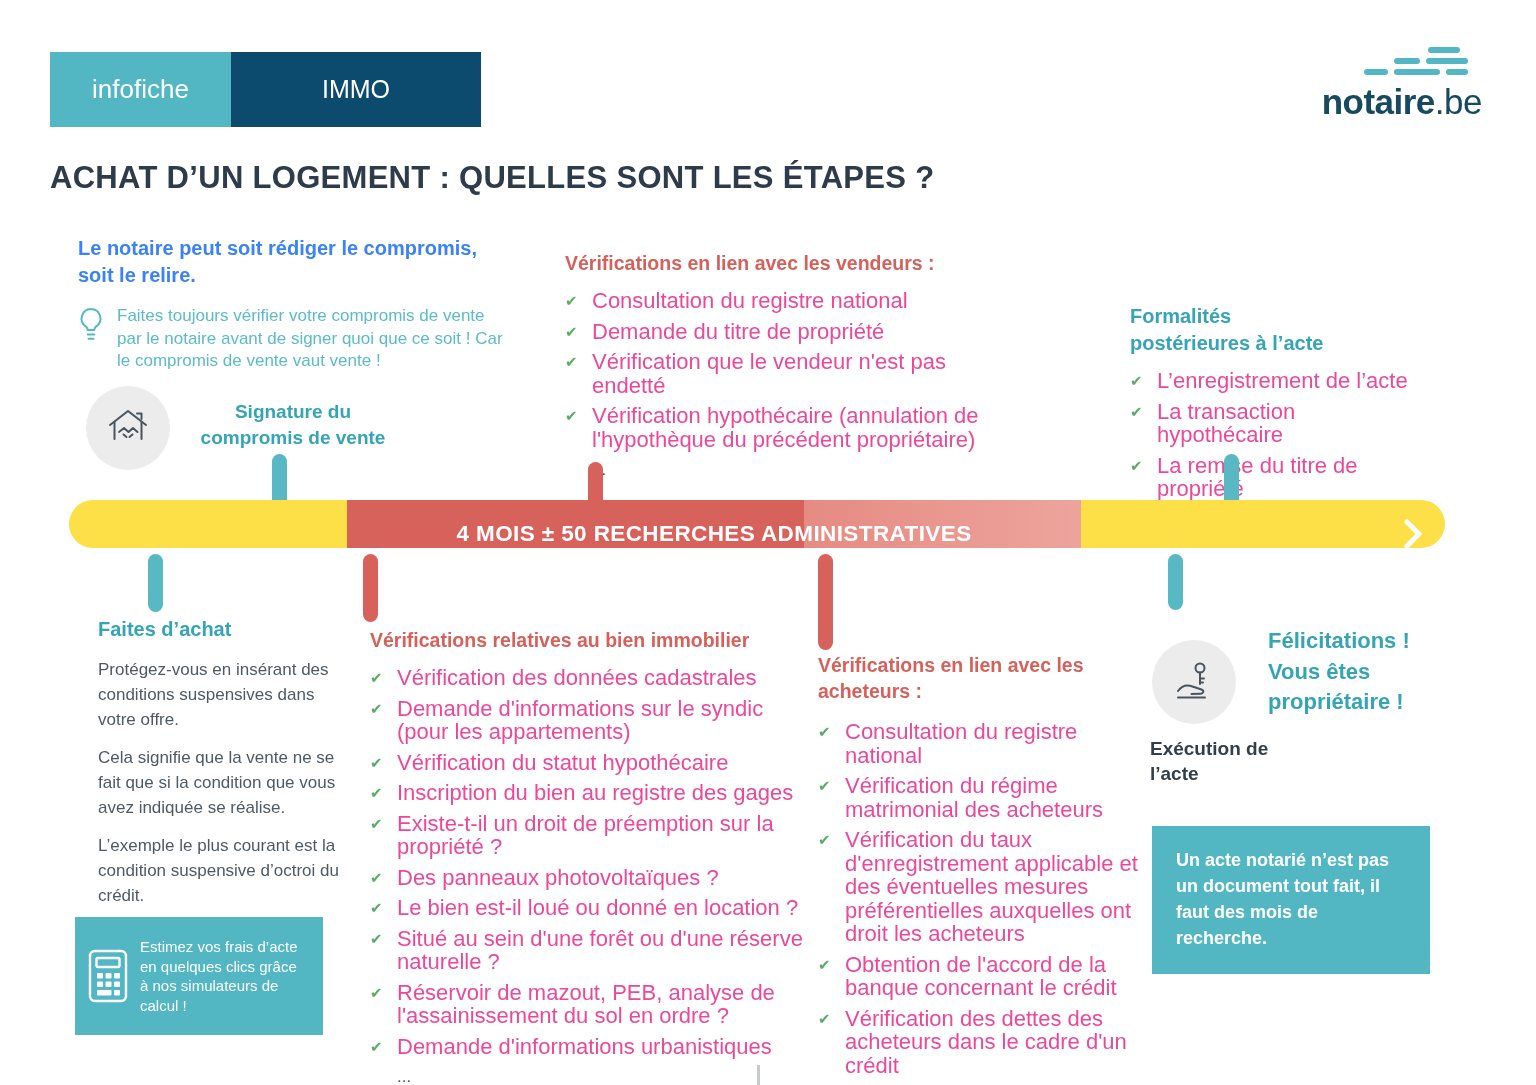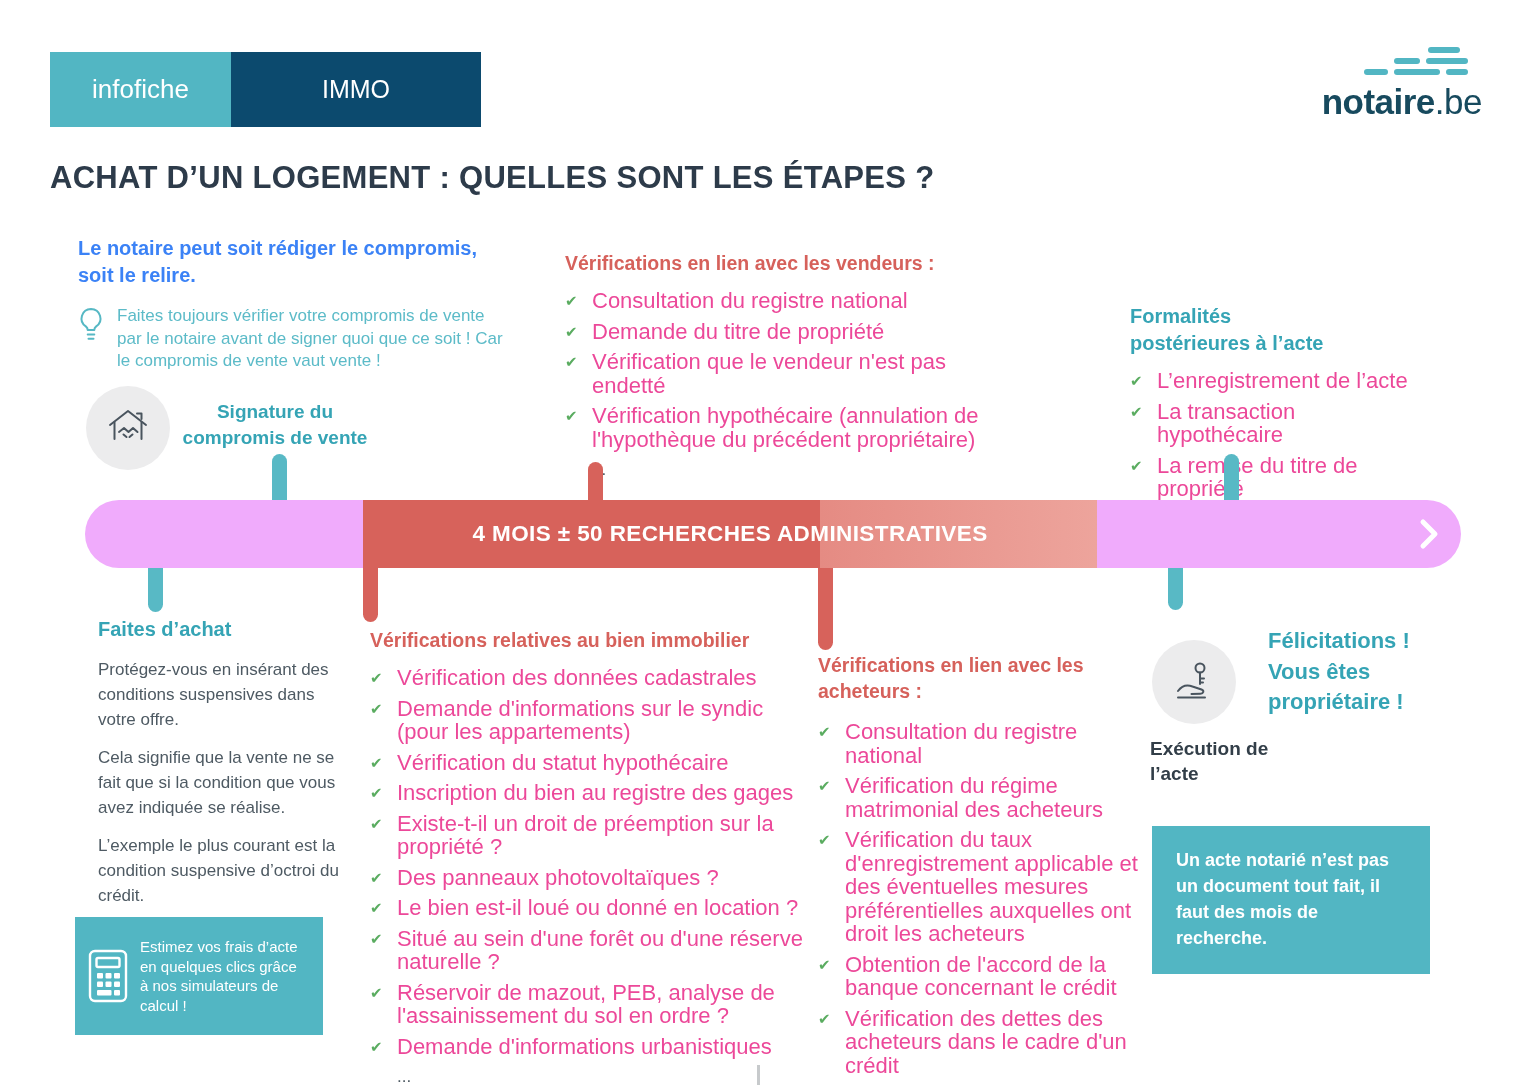--- a/index.html
+++ b/index.html
@@ -32,21 +32,21 @@
   .compromis{position:absolute;left:78px;top:235px;width:470px}
   .compromis-heading{font-size:20px;font-weight:700;color:#3b82f6;line-height:27px;width:440px}
   .tip{display:flex;gap:13px;margin-top:16px}
   .bulb{flex:0 0 26px;margin-top:2px}
   .tip-text{font-size:17px;line-height:22.5px;color:#5cbbc8;width:392px}
 
   
   .circle-icon{position:absolute;width:84px;height:84px;border-radius:50%;background:#ececed;display:flex;align-items:center;justify-content:center;z-index:1}
   .signature-circle{left:86px;top:386px}
   .exec-circle{left:1152px;top:640px}
-  .signature-label{position:absolute;left:171px;top:399px;width:208px;text-align:center;font-size:19px;font-weight:700;line-height:26px;color:#35a4b5}
+  .signature-label{position:absolute;left:189px;top:399px;width:208px;text-align:center;font-size:19px;font-weight:700;line-height:26px;color:#35a4b5}
   .exec-label{position:absolute;left:1150px;top:736px;width:128px;font-size:19px;font-weight:700;line-height:25px;color:#323e48}
   .congrats{position:absolute;left:1268px;top:626px;width:178px;font-size:22px;font-weight:700;line-height:30.5px;color:#35a4b5}
 
   
   .sec{position:absolute}
   .red-heading{color:#d6615b;font-size:19.5px;font-weight:700;line-height:26px;margin-bottom:13px}
   .teal-heading{color:#35a4b5;font-size:20px;font-weight:700;line-height:27px}
   .check-row{display:flex;margin-bottom:7px}
   .check{flex:0 0 16px;margin-right:11px;color:#5aac60;font-size:15px;line-height:23.5px;font-weight:700}
   .check-text{font-size:22px;line-height:23.5px;color:#ec4899}
@@ -55,21 +55,21 @@
   .formalites{left:1130px;top:303px;width:292px}
   .formalites .teal-heading{width:215px;margin-bottom:12px}
   .bien{left:370px;top:627px;width:445px}
   .acheteurs{left:818px;top:652px;width:322px}
   .acheteurs .red-heading{width:300px;margin-bottom:16px}
 
   
   .stub{position:absolute;width:15px;border-radius:8px;z-index:1}
   .stub-teal{background:#58b9c5}
   .stub-red{background:#d7625b}
-  .tl-bar{position:absolute;left:85px;top:500px;width:1376px;height:68px;background:#f0abfc;border-radius:34px;z-index:5;overflow:hidden}
+  .tl-bar{position:absolute;left:69px;top:500px;width:1376px;height:48px;background:#fde047;border-radius:34px;z-index:5;overflow:hidden}
   .tl-red{position:absolute;left:278px;top:0;width:734px;height:68px;background:#d7625b}
   .tl-red-light{position:absolute;right:0;top:0;width:277px;height:68px;background:linear-gradient(to right,#e58b83,#eda49c)}
   .tl-label{position:absolute;left:0;top:0;width:100%;height:68px;line-height:68px;text-align:center;color:#fff;font-size:22.5px;font-weight:700;letter-spacing:0.4px;white-space:nowrap}
   .tl-chevron{position:absolute;right:22px;top:18px}
   .tl-chevron path{fill:none;stroke:#fff;stroke-width:5;stroke-linecap:round;stroke-linejoin:round}
 
   
   .offre{left:98px;top:616px;width:248px}
   .offre .teal-heading{margin-bottom:14px}
   .para{font-size:17px;line-height:25px;color:#4e5a63;margin-bottom:13px;width:242px}

